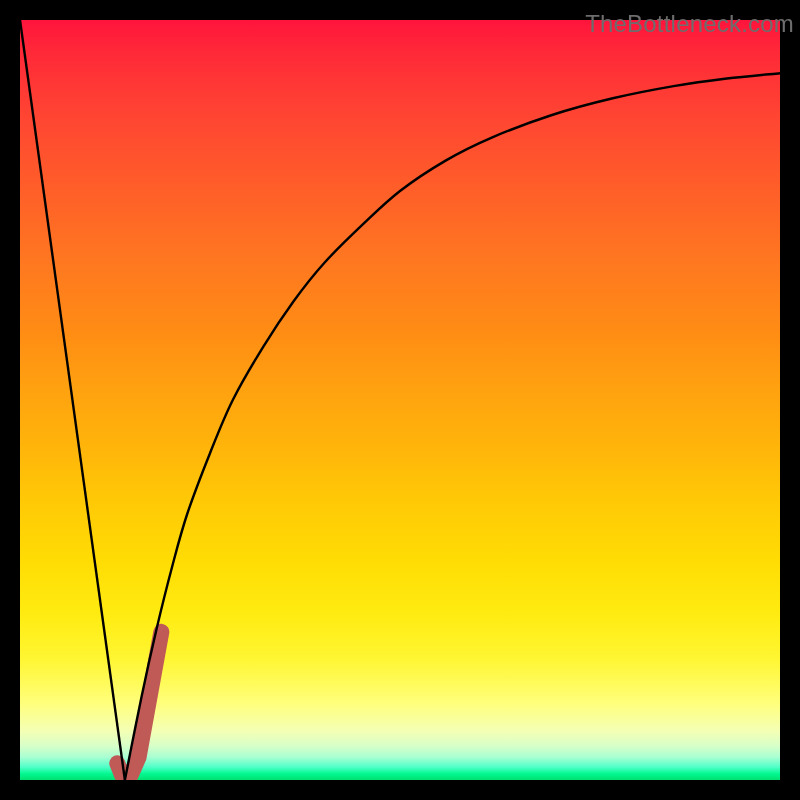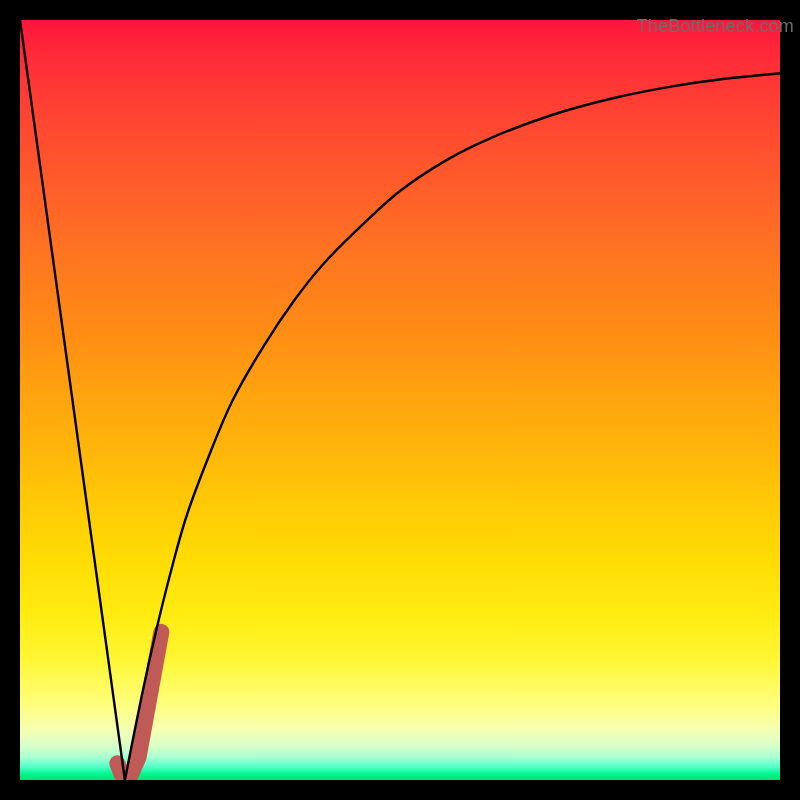--- a/index.html
+++ b/index.html
@@ -49,24 +49,24 @@
       #00f890 99.2%,
       #00e070 100%
     );
   }
   .svg-layer {
     position: absolute;
     inset: 0;
   }
   .watermark {
     position: absolute;
-    top: 16px;
+    top: 10px;
     right: 6px;
     color: #6d6d6d;
-    font-size: 18px;
+    font-size: 24px;
     font-weight: 400;
     letter-spacing: 0.2px;
     user-select: none;
   }
 </style>
 </head>
 <body>
 
 <div class="frame">
   <div class="plot">

